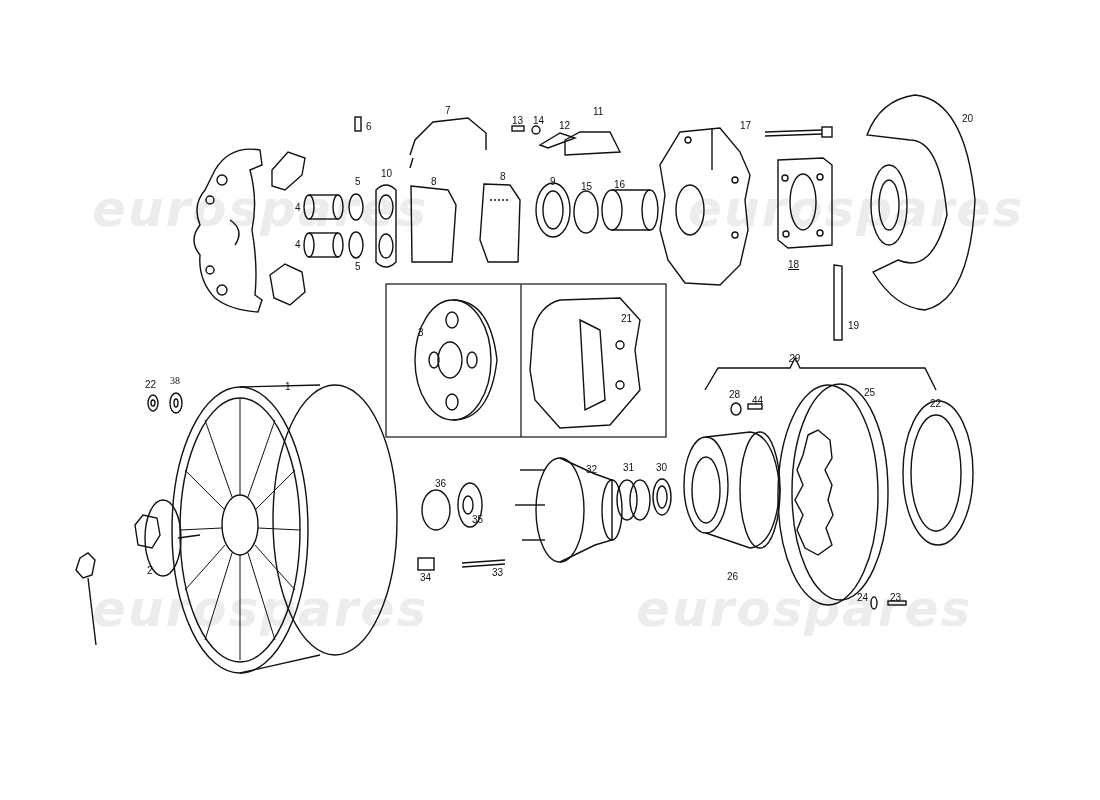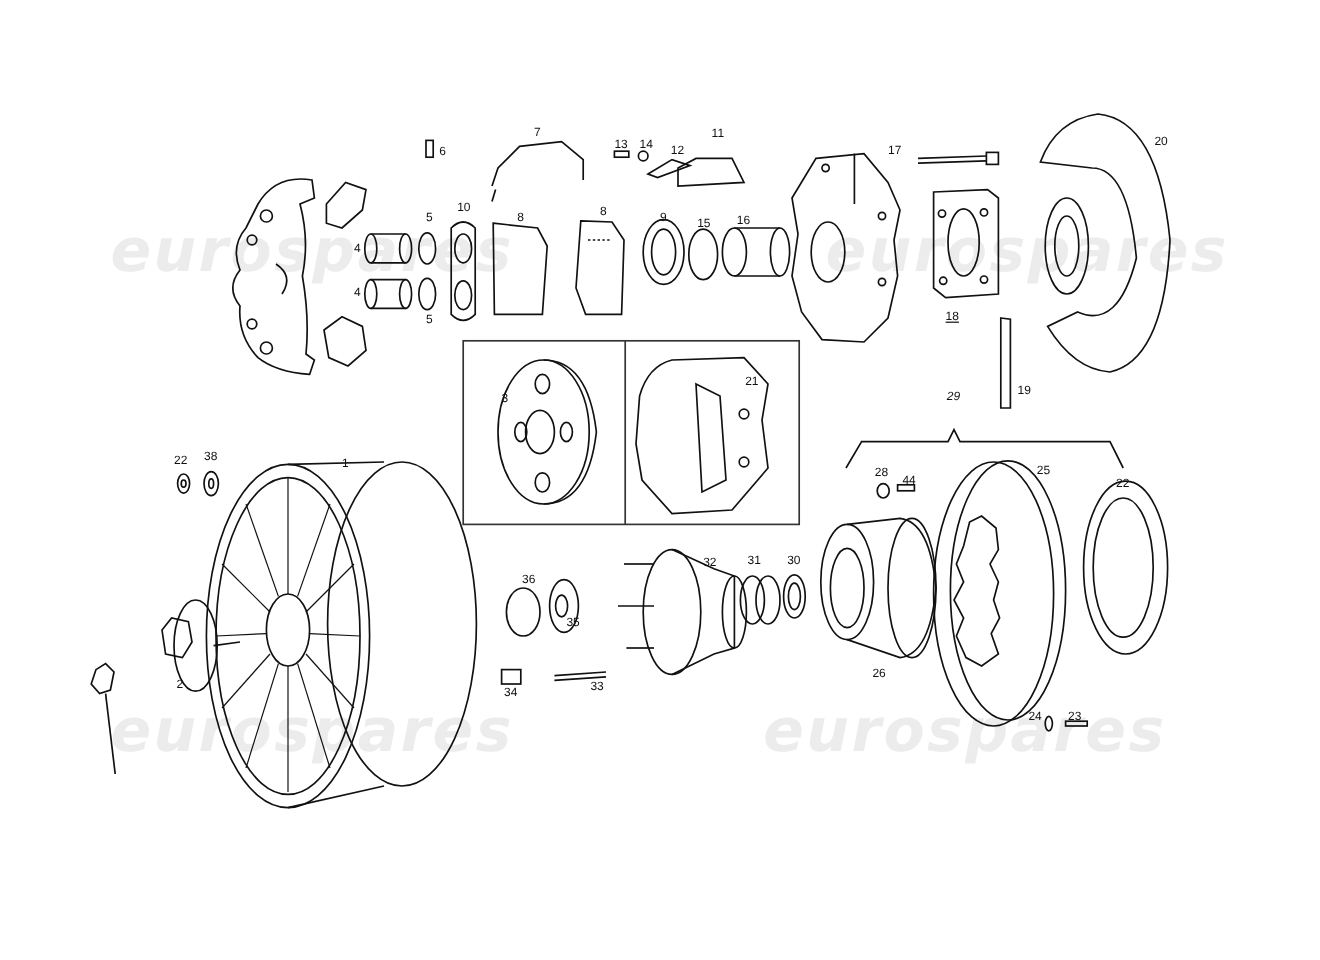--- a/index.html
+++ b/index.html
@@ -267,26 +267,26 @@
   <span class="lbl" style="left:614px;top:180px;">16</span>
   <span class="lbl" style="left:740px;top:121px;">17</span>
   <span class="lbl" style="left:788px;top:260px;text-decoration:underline;">18</span>
   <span class="lbl" style="left:848px;top:321px;">19</span>
   <span class="lbl" style="left:962px;top:114px;">20</span>
   <span class="lbl" style="left:621px;top:314px;">21</span>
   <span class="lbl" style="left:930px;top:399px;">22</span>
   <span class="lbl" style="left:890px;top:593px;">23</span>
   <span class="lbl" style="left:857px;top:593px;">24</span>
   <span class="lbl" style="left:864px;top:388px;">25</span>
-  <span class="lbl" style="left:727px;top:557px;">26</span>
+  <span class="lbl" style="left:727px;top:572px;">26</span>
   <span class="lbl" style="left:752px;top:396px;">44</span>
   <span class="lbl" style="left:729px;top:390px;">28</span>
-  <span class="lbl" style="left:789px;top:326px;font-style:italic;">29</span>
+  <span class="lbl" style="left:789px;top:354px;font-style:italic;">29</span>
   <span class="lbl" style="left:656px;top:463px;">30</span>
   <span class="lbl" style="left:623px;top:463px;">31</span>
   <span class="lbl" style="left:586px;top:465px;">32</span>
   <span class="lbl" style="left:492px;top:568px;">33</span>
   <span class="lbl" style="left:420px;top:573px;">34</span>
   <span class="lbl" style="left:472px;top:476px;margin-top:39px;">35</span>
   <span class="lbl" style="left:435px;top:479px;">36</span>
   <span class="lbl" style="left:145px;top:380px;">22</span>
-  <span class="lbl" style="left:170px;top:376px;">38</span>
+  <span class="lbl" style="left:170px;top:376px;font-family:Liberation Serif, serif;">38</span>
 </div>
 
 </body></html>

